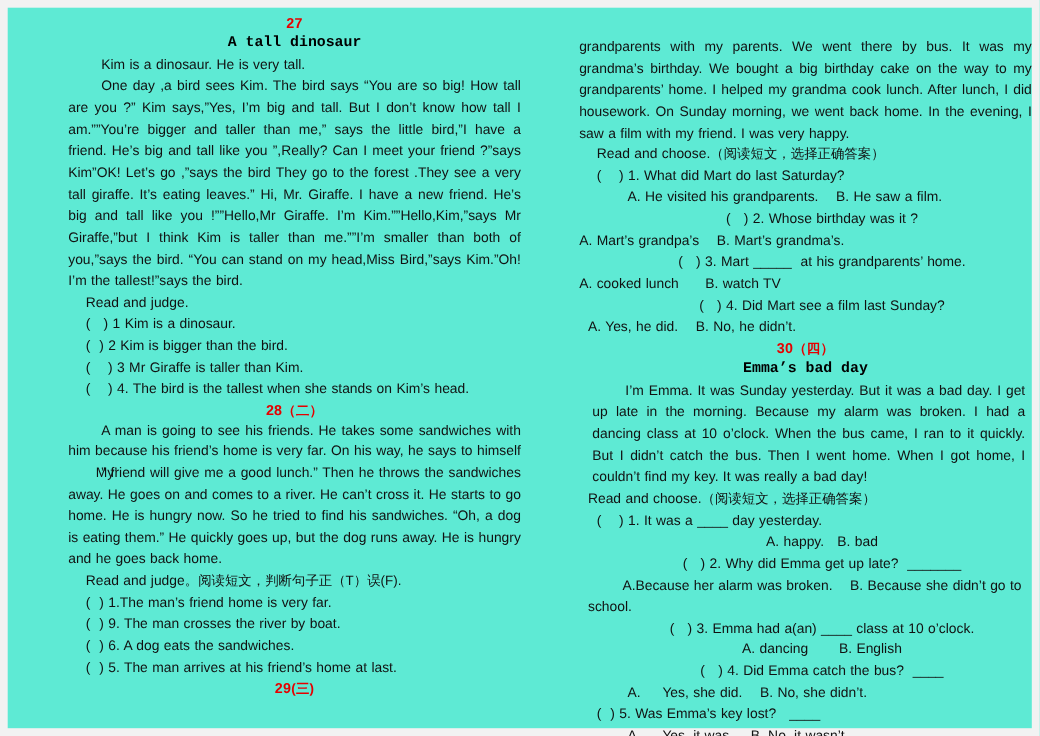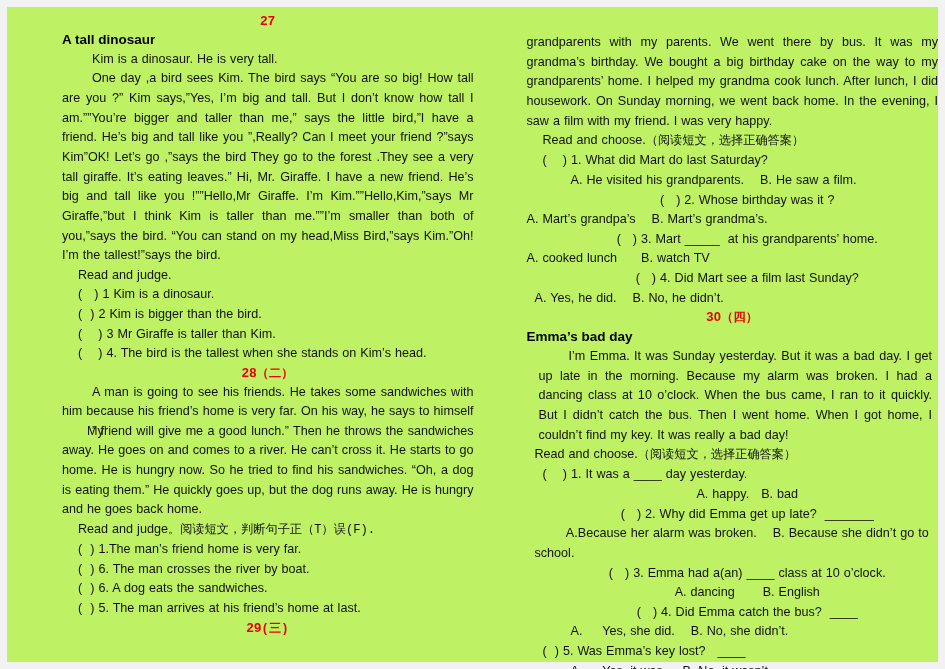--- a/index.html
+++ b/index.html
@@ -12,21 +12,21 @@
     height: 669px;
     overflow: hidden;
     font-family: "Liberation Sans", sans-serif;
   }
   .page {
     position: absolute;
     left: 7px;
     top: 7px;
     width: 931px;
     height: 655px;
-    background: #bef264;
+    background: #5eead4;
   }
   .columns {
     position: absolute;
     left: 0;
     top: 0;
     width: 931px;
     height: 655px;
     display: flex;
     flex-direction: row;
   }
@@ -44,24 +44,25 @@
     font-size: 13px;
     text-align: center;
     letter-spacing: 0.2px;
     line-height: 1.35;
     margin: 0;
   }
   .sec-num .cn { color: #e60000; }
   .title {
     font-weight: bold;
     font-size: 13.5px;
-    text-align: left;
+    text-align: center;
     line-height: 1.5;
     margin: 0;
     color: #000;
+    font-family: Liberation Mono, monospace;
   }
   p.body {
     font-size: 12.6px;
     line-height: 1.56;
     margin: 0;
     text-align: justify;
     text-justify: inter-word;
     color: #111;
     word-spacing: 0.5px;
   }
@@ -71,21 +72,21 @@
     line-height: 1.56;
     margin: 0;
     color: #111;
     white-space: pre-wrap;
     word-spacing: 0.5px;
   }
   .line.ind1 { padding-left: 16px; }
   .line.ind2 { padding-left: 30px; text-align: center; }
   .line.ind3 { padding-left: 44px; }
   .line.ind-half { padding-left: 8px; }
-  .cn-text { font-family: Liberation Mono, monospace; font-size: 12.2px; }
+  .cn-text { font-family: Liberation Sans, sans-serif; font-size: 12.2px; }
   .spacer-s { height: 5px; }
   .overlap { position: relative; display: inline-block; }
   .overlap .over {
     position: absolute;
     left: -5px;
     top: 0;
     white-space: nowrap;
   }
 </style>
 </head>
@@ -108,21 +109,21 @@
         <div class="line ind1">(  ) 2 Kim is bigger than the bird.</div>
         <div class="line ind1">(    ) 3 Mr Giraffe is taller than Kim.</div>
         <div class="line ind1">(    ) 4. The bird is the tallest when she stands on Kim’s head.</div>
       </div>
 
       <div>
         <div class="sec-num"><span>28</span><span class="cn-text cn">（二）</span></div>
         <p class="body indent"><span>A man is going to see his friends. He takes some sandwiches with him because his friend’s home is very far. On his way, he says to himself</span><span class="overlap"><span>”</span><span class="over">My’</span></span><span> friend will give me a good lunch.” Then he throws the sandwiches away. He goes on and comes to a river. He can’t cross it. He starts to go home. He is hungry now. So he tried to find his  sandwiches. “Oh, a dog is eating them.” He quickly goes up, but the dog runs away. He is hungry and he goes back home.</span></p>
         <div class="line ind1"><span>Read and judge</span><span class="cn-text">。阅读短文，判断句子正（T）误(F).</span></div>
         <div class="line ind1">(  ) 1.The man’s friend home is very far.</div>
-        <div class="line ind1">(  ) 6. The man crosses the river by boat.</div>
+        <div class="line ind1">(  ) 9. The man crosses the river by boat.</div>
         <div class="line ind1">(  ) 6. A dog eats the sandwiches.</div>
         <div class="line ind1">(  ) 5. The man arrives at his friend’s home at last.</div>
       </div>
 
       <div>
         <div class="sec-num"><span>29</span><span class="cn-text cn">(三)</span></div>
 
       </div>
 
     </div>

